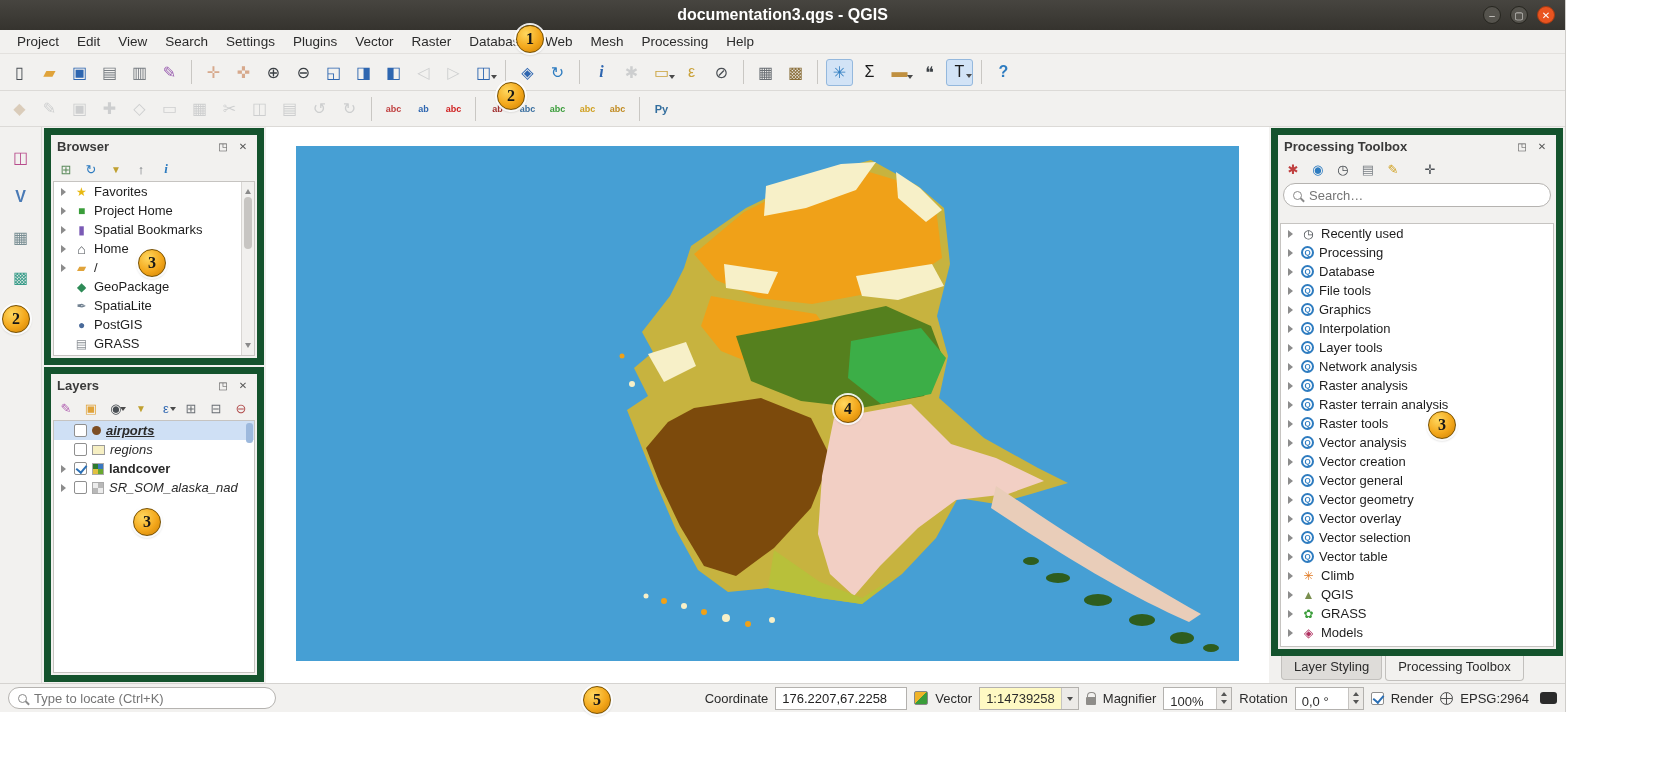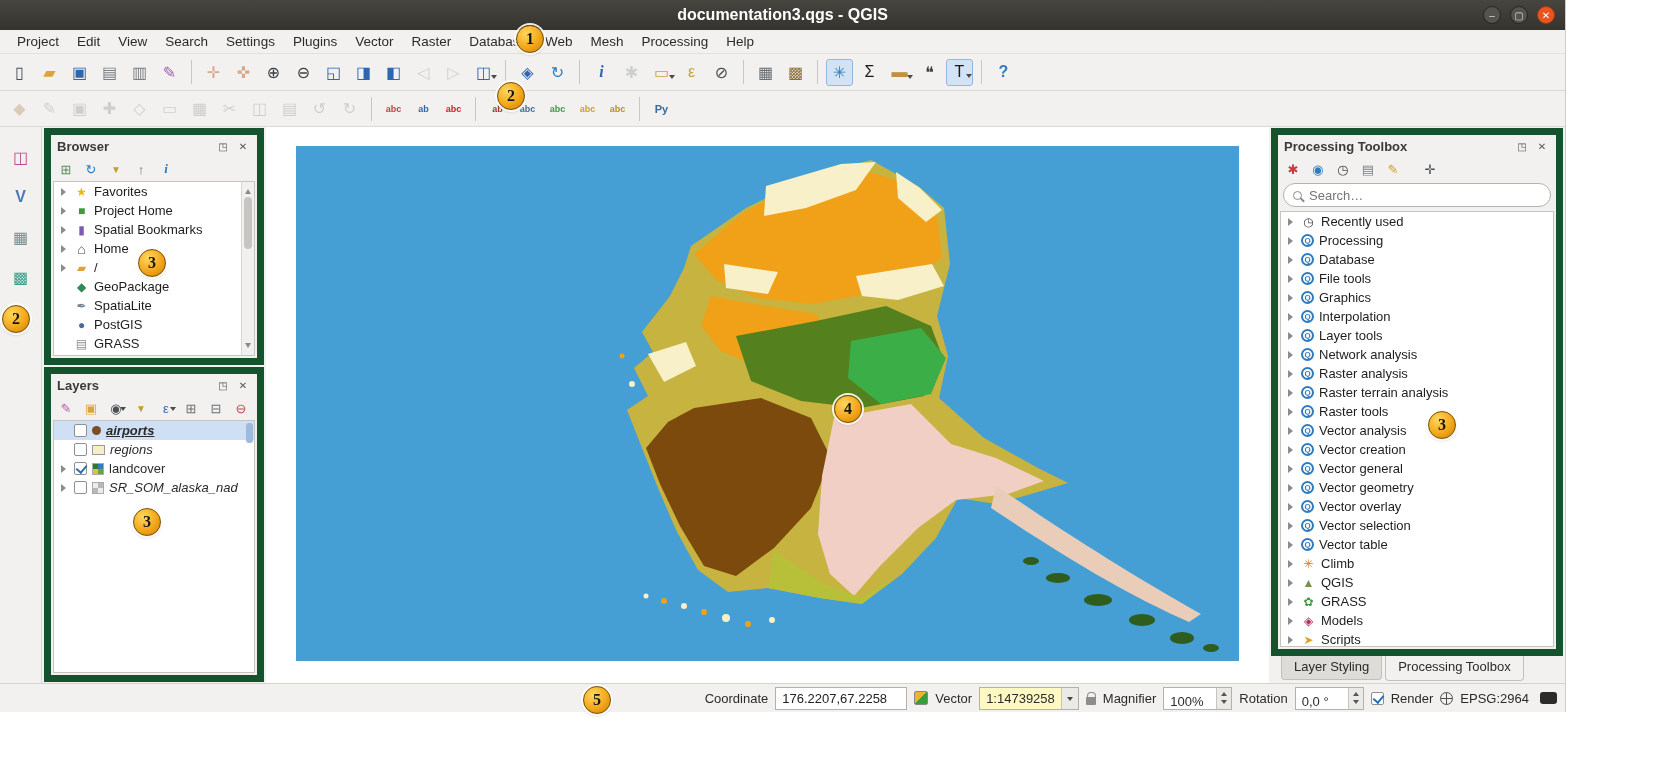--- a/index.html
+++ b/index.html
@@ -52,31 +52,31 @@
 .lthumb{position:absolute;top:2px;right:1px;width:7px;height:20px;background:#9db9dd;border-radius:3px}
 
 .lrow{display:flex;align-items:center;height:19px;padding-left:5px;gap:5px;white-space:nowrap}
 .lrow.selected{background:#cfe0f5}
 .cb{width:13px;height:13px;border:1px solid #8f8f8f;background:#fff;border-radius:2px;flex:none;position:relative}
 .cb.checked::after{content:"";position:absolute;left:3px;top:0px;width:5px;height:8px;border:solid #2a6fb5;border-width:0 2px 2px 0;transform:rotate(40deg)}
 .sym-point{width:9px;height:9px;border-radius:50%;background:#7d4e24;flex:none}
 .sym-poly{width:13px;height:10px;background:#f6efc3;border:1px solid #9a9a9a;flex:none}
 .sym-raster{width:12px;height:12px;flex:none;background:conic-gradient(#3a78c0 0 25%,#68a830 0 50%,#e0c040 0 75%,#2d7a2d 0);border:1px solid #aaa}
 .sym-raster.gray{background:conic-gradient(#b8b8b8 0 25%,#ececec 0 50%,#b8b8b8 0 75%,#ececec 0)}
-.lb-bold{font-weight:normal}
+.lb-bold{font-weight:bold}
 .lb-ital{font-style:italic}
 .lb-air{font-weight:bold;font-style:italic;text-decoration:underline}
 
 .map-wrap{flex:1;background:#fff;position:relative;min-width:0}
 .map-canvas{position:absolute;left:30px;top:19px;width:943px;height:515px;background:#469fd4}
 .map-canvas svg{display:block;width:100%;height:100%}
 
 .right-col{width:296px;display:flex;flex-direction:column;flex:none;padding:1px 2px}
 .right-col .panel{flex:1}
-.searchbox{height:24px;margin:2px 5px 4px;background:#fff;border:1px solid #b5b3b0;border-radius:12px;display:flex;align-items:center;padding:0 9px;gap:7px}
+.searchbox{height:24px;margin:2px 5px 16px;background:#fff;border:1px solid #b5b3b0;border-radius:12px;display:flex;align-items:center;padding:0 9px;gap:7px}
 .searchbox input{border:none;outline:none;flex:1;font-size:13px;color:#333;background:transparent}
 .pi{flex:none;display:flex;align-items:center;justify-content:center}
 .pi.gear{width:13px;height:13px;border-radius:50%;border:2px solid #2e7cc0;color:#2e7cc0;font-size:8px;font-weight:bold}
 .pi.plain{width:15px;font-size:12px}
 .tabbar{height:26px;display:flex;align-items:stretch;padding:0 0 0 10px;gap:3px}
 .tab{padding:3px 12px 0;border:1px solid #c2c0bd;border-top:none;background:#dedcd9;font-size:13px;border-radius:0 0 4px 4px;height:24px}
 .tab.active{background:#f2f1ef;height:25px}
 
 .statusbar{position:absolute;left:0;top:683px;width:100%;height:29px;background:#f2f1ef;border-top:1px solid #d5d3d0;display:flex;align-items:center;padding:0 8px;gap:7px}
 .locate{width:268px;height:22px;border:1px solid #b5b3b0;border-radius:11px;background:#fff;display:flex;align-items:center;padding:0 9px;gap:7px;flex:none}
@@ -519,20 +519,24 @@
       </div>
       <div class="tabbar">
         <div class="tab">Layer Styling</div>
         <div class="tab active">Processing Toolbox</div>
       </div>
     </div>
 
   </div>
 
   <div class="statusbar">
+    <div class="locate">
+      <span class="mi-search"></span>
+      <input placeholder="Type to locate (Ctrl+K)" style="">
+    </div>
     <span class="sb-label" style="margin-left:auto">Coordinate</span>
     <input class="sb-input coord" value="176.2207,67.2258" style="">
     <span class="mi-extent"></span>
     <span class="sb-label">Vector</span>
     <div class="combo">
       <span class="val">1:14739258</span>
       <span class="dd2"></span>
     </div>
     <span class="mi-lock"></span>
     <span class="sb-label">Magnifier</span>

